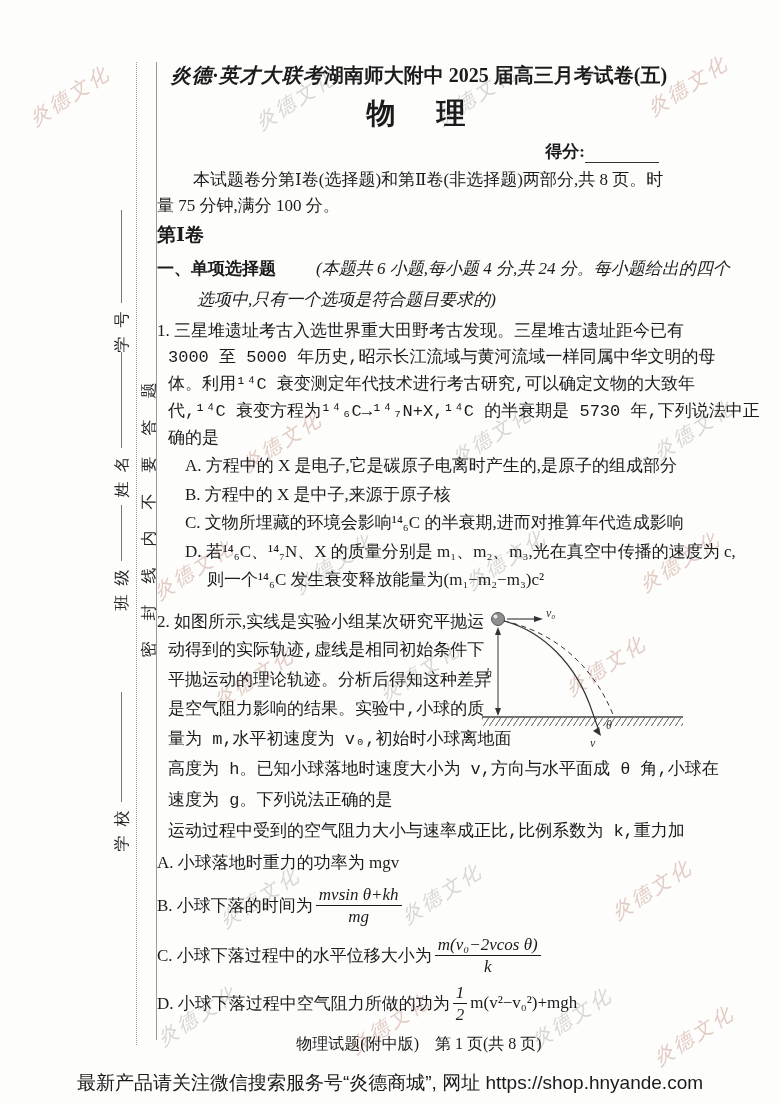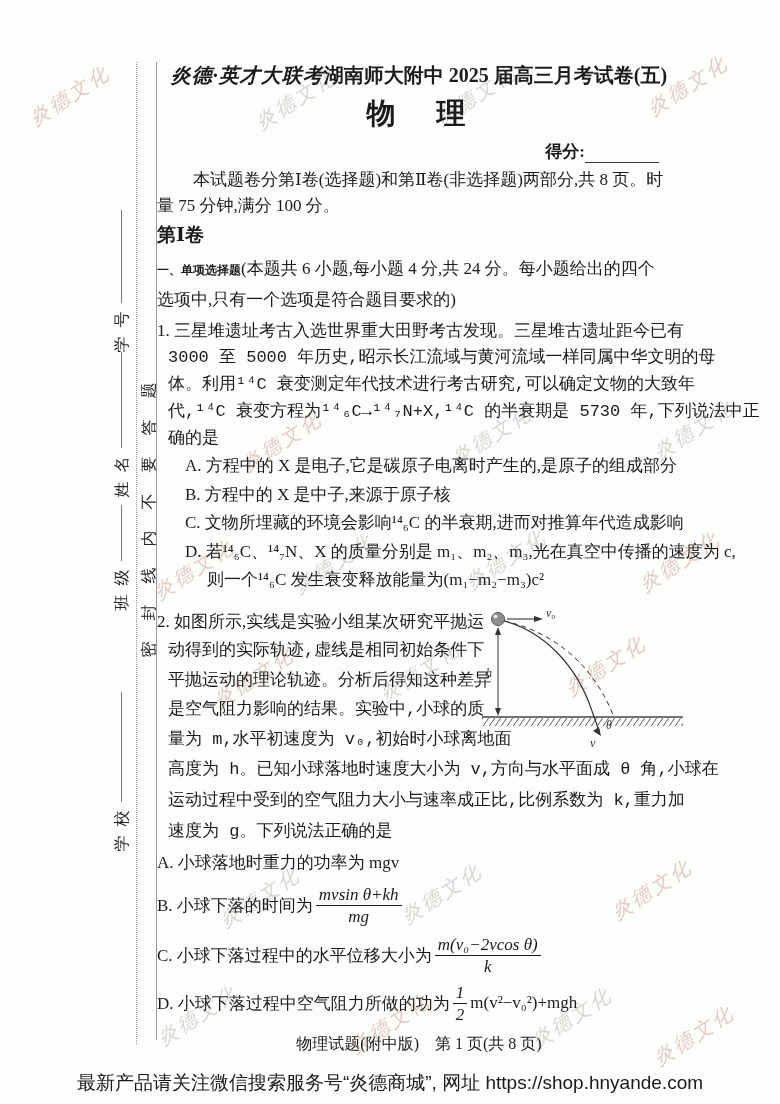--- a/index.html
+++ b/index.html
@@ -32,22 +32,22 @@
   .subject{margin-top:8px;text-align:center;font-size:29px;font-weight:bold;letter-spacing:6px;height:36px;line-height:36px;}
   .score-row{margin-top:10px;height:22px;line-height:22px;display:flex;justify-content:flex-end;align-items:flex-end;padding-right:22px;font-size:17px;}
   .score-row .lbl{font-weight:bold;}
   .score-row .blank{display:inline-block;width:74px;border-bottom:1px solid #333;height:20px;}
   .intro{margin-top:4px;font-size:17px;}
   .intro .line{height:26px;line-height:26px;}
   .intro .l1{text-indent:36px;}
   .part-title{margin-top:4px;text-align:left;font-size:19px;font-weight:bold;height:24px;line-height:24px;}
   .sect{margin-top:6px;font-size:17px;}
   .sect .line{height:31px;line-height:31px;}
-  .sect .bold{font-weight:bold;font-family:"Liberation Sans","DejaVu Sans",sans-serif;font-size:12px;}
-  .sect .note{}
+  .sect .bold{font-weight:bold;font-family:"Liberation Sans","DejaVu Sans",sans-serif;font-size:17px;}
+  .sect .note{font-style:italic;margin-left:40px;}
   .q{font-size:17px;}
   .q1{margin-top:2px;}
   .q1 .qline{height:27px;line-height:27px;}
   .q1 .opt{height:28.5px;line-height:28.5px;}
   .q .qnum{display:inline-block;}
   .hang{padding-left:11px;font-family:Liberation Mono, monospace;}
   .q1 .optwrap{padding-left:28px;}
   .q1 .optcont{padding-left:50px;}
   
   .q2{margin-top:12px;position:relative;}
@@ -221,22 +221,22 @@
 
       <div class="qline-n line">
         <span class="qnum">2.</span>
         <span>如图所示,实线是实验小组某次研究平抛运</span>
       </div>
       <div class="qline-n line hang">动得到的实际轨迹,虚线是相同初始条件下</div>
       <div class="qline-n line hang">平抛运动的理论轨迹。分析后得知这种差异</div>
       <div class="qline-n line hang">是空气阻力影响的结果。实验中,小球的质</div>
       <div class="qline-n line hang">量为 m,水平初速度为 v₀,初始时小球离地面</div>
       <div class="qline-w line hang">高度为 h。已知小球落地时速度大小为 v,方向与水平面成 θ 角,小球在</div>
+      <div class="qline-w line hang">速度为 g。下列说法正确的是</div>
       <div class="qline-w line hang">运动过程中受到的空气阻力大小与速率成正比,比例系数为 k,重力加</div>
-      <div class="qline-w line hang">速度为 g。下列说法正确的是</div>
 
       <div class="opt-a line">A. 小球落地时重力的功率为 mgv</div>
 
       <div class="optflex opt-b">
         <span>B. 小球下落的时间为</span>
         <span class="frac">
           <span class="num">mvsin θ+kh</span>
           <span class="den">mg</span>
         </span>
       </div>

